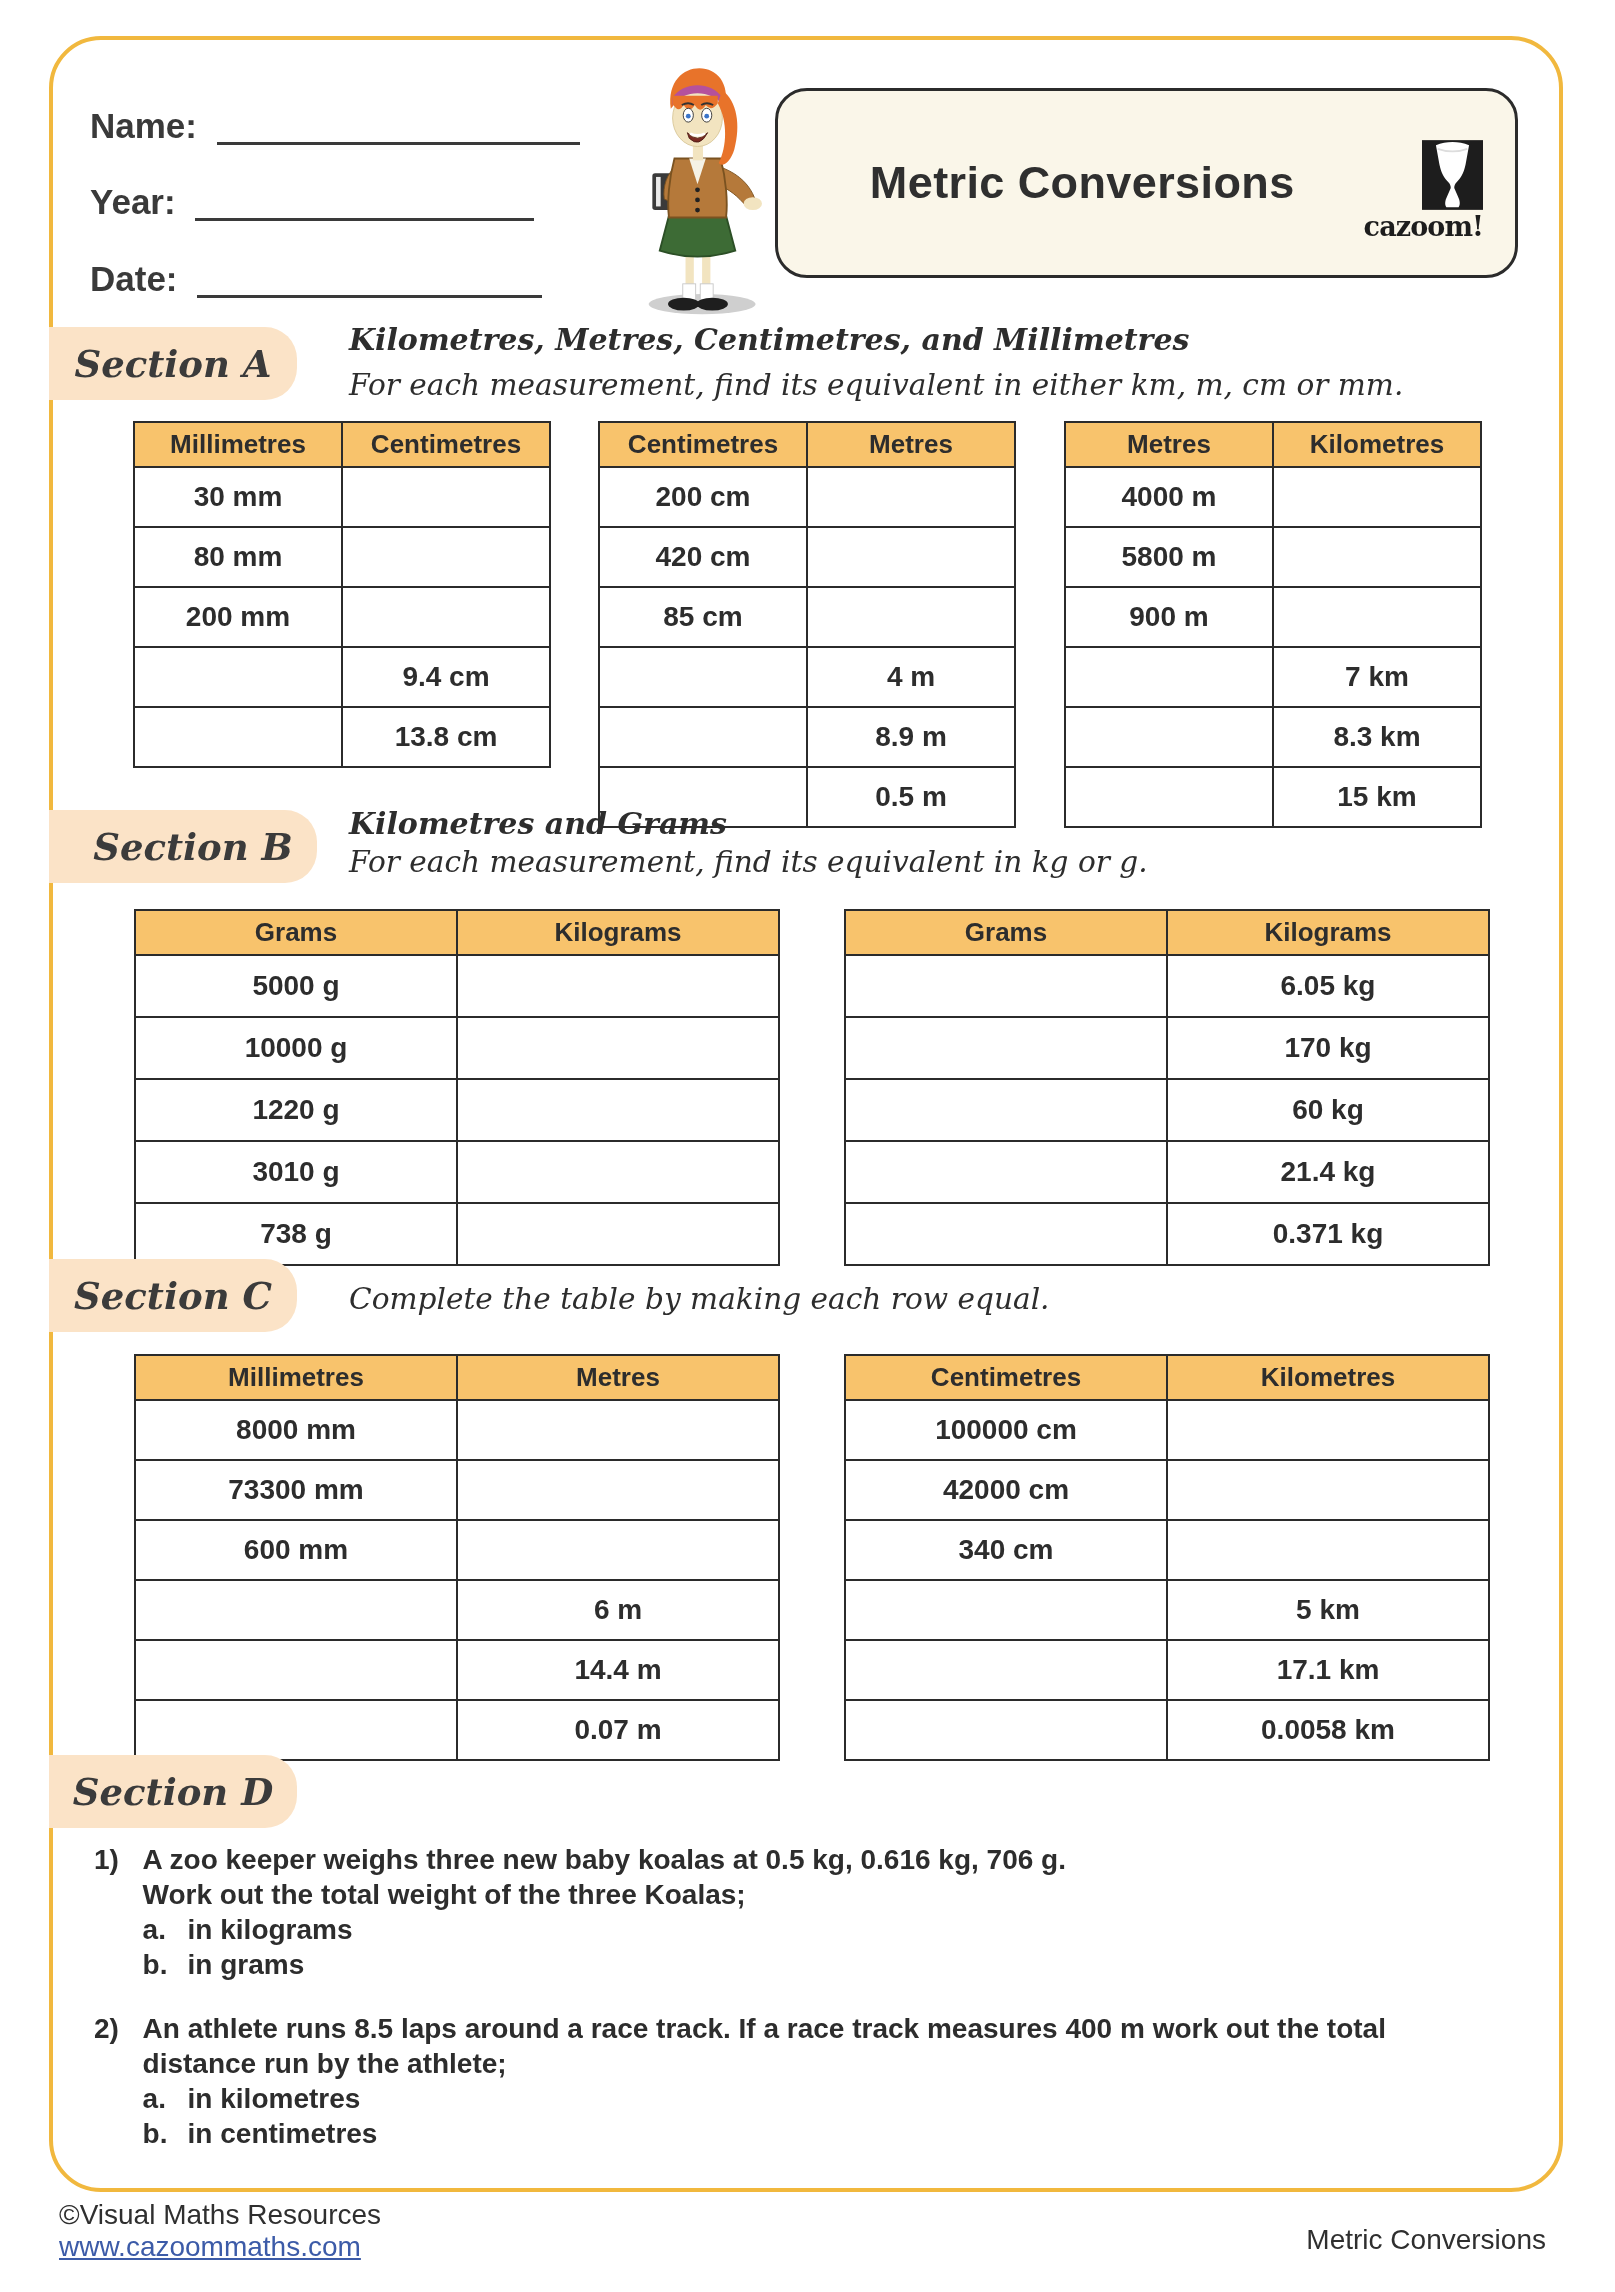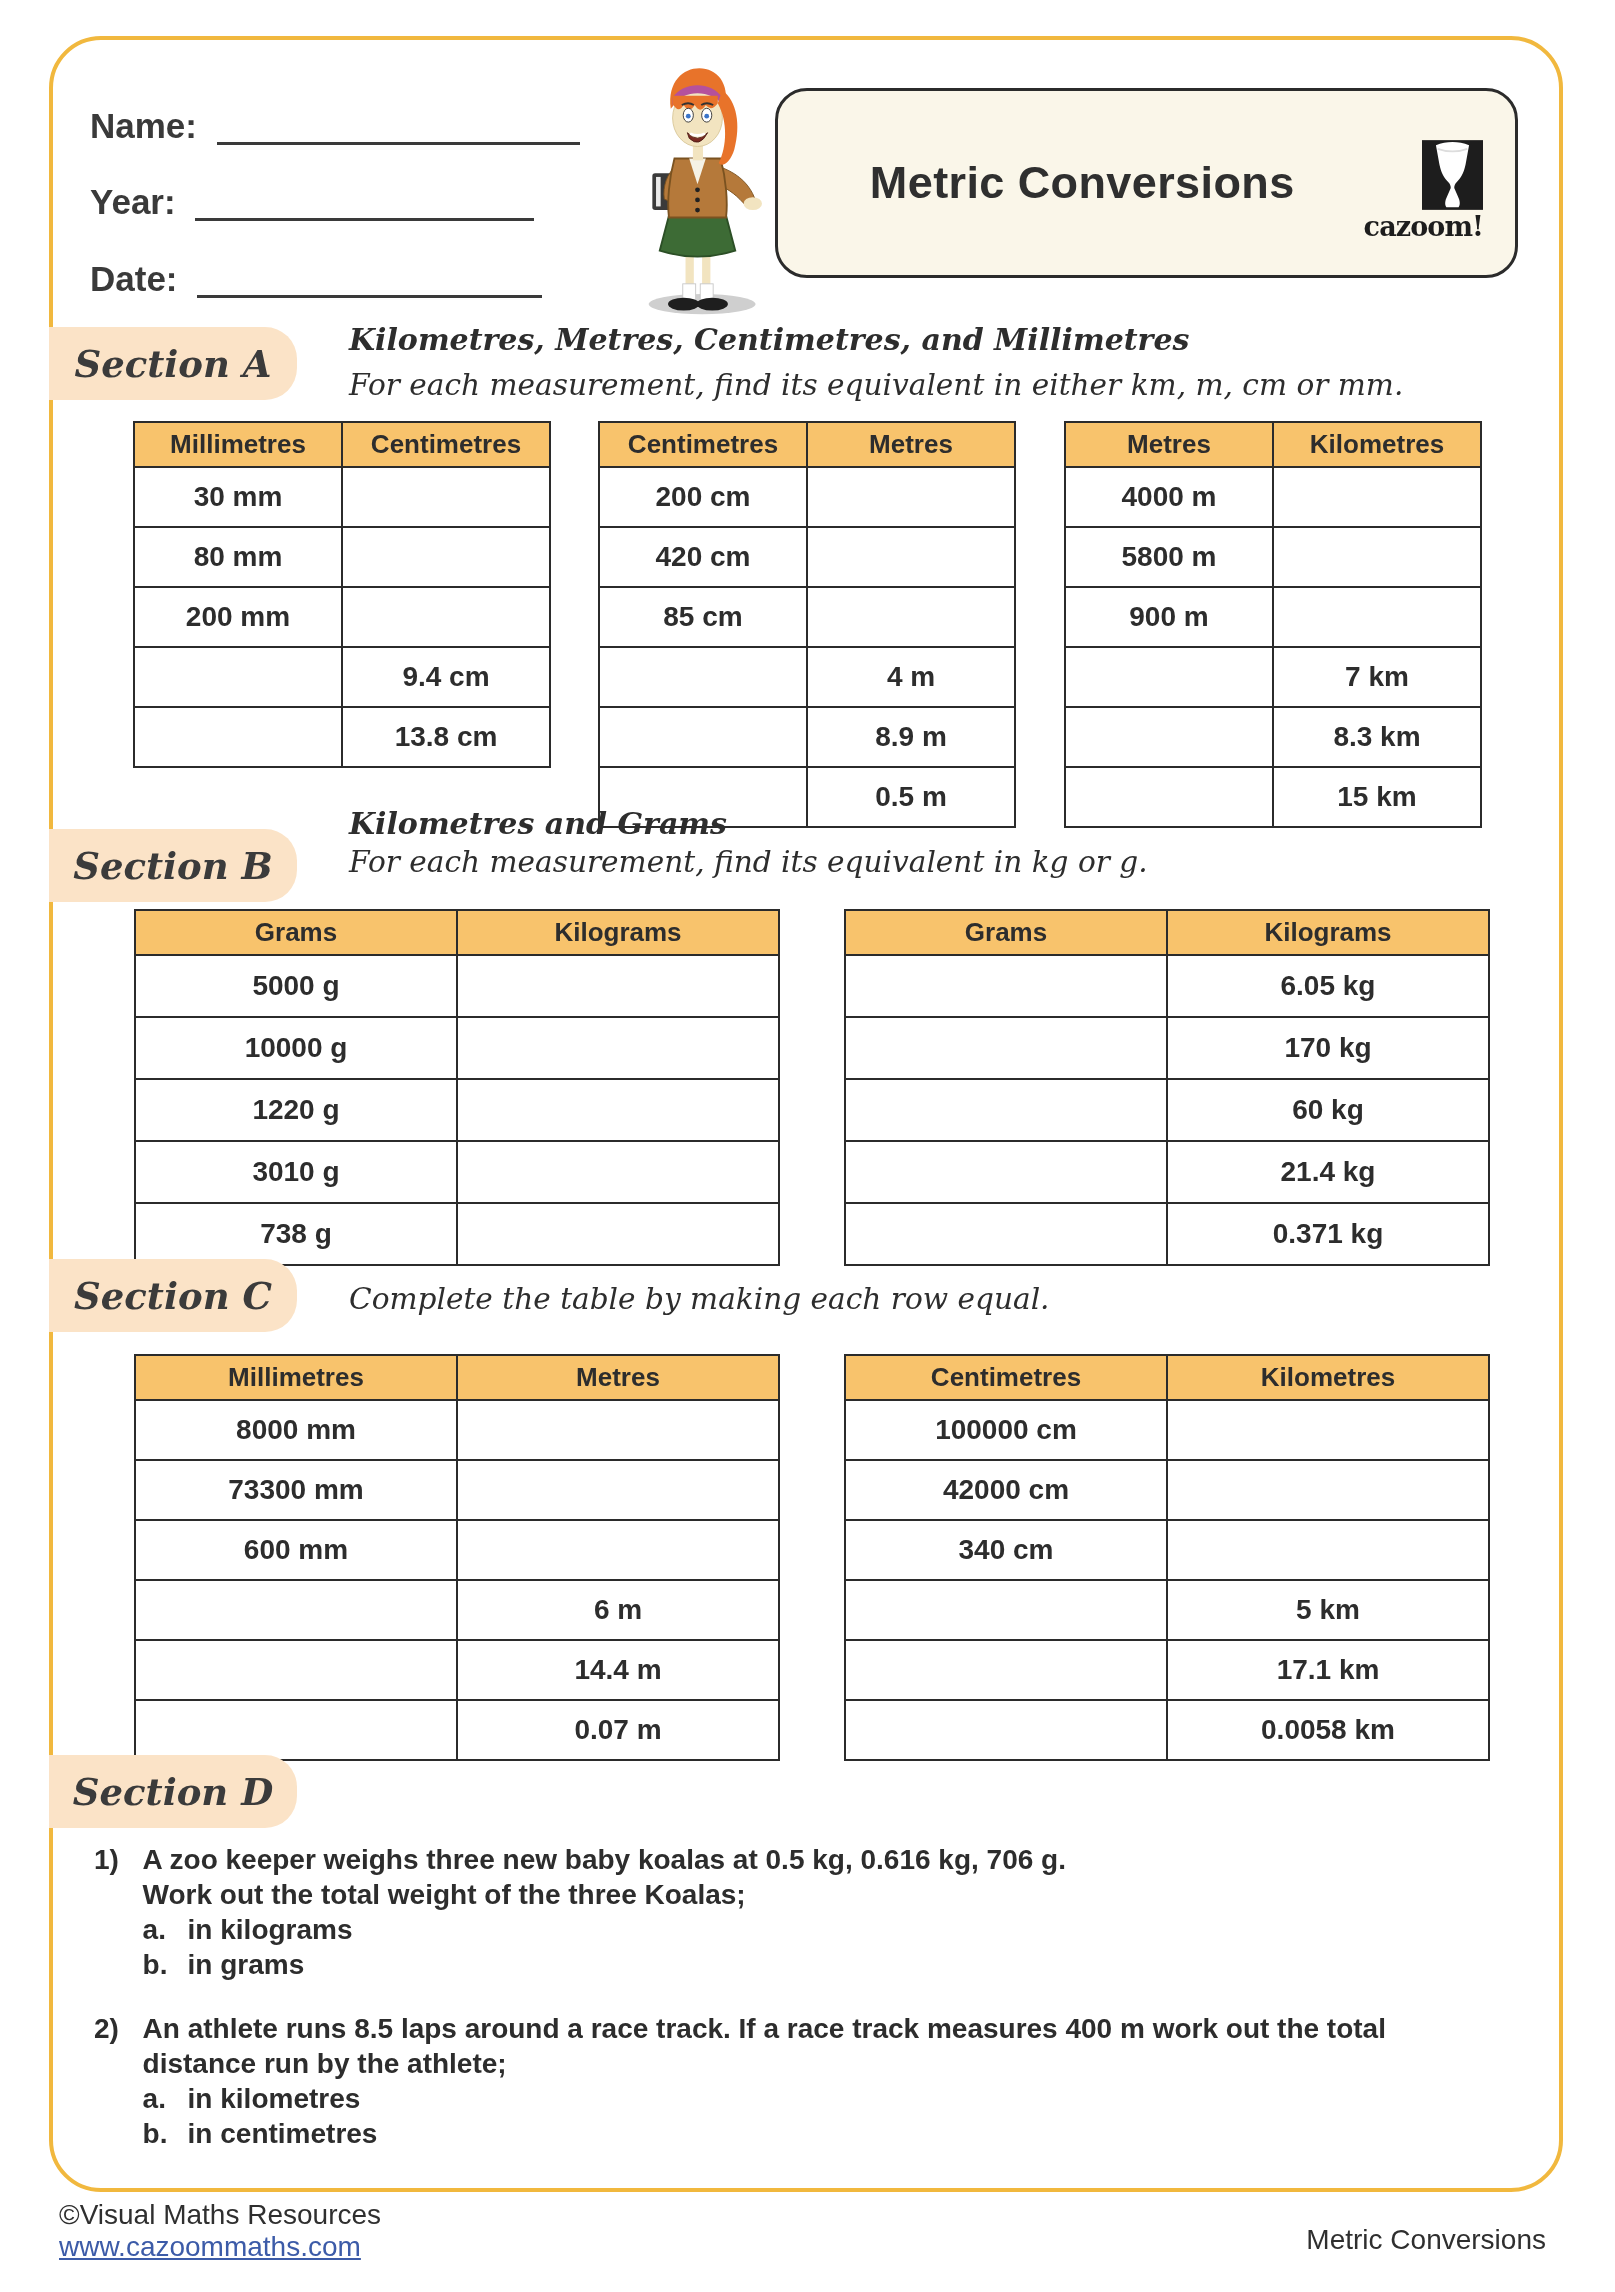--- a/index.html
+++ b/index.html
@@ -226,21 +226,21 @@
           <td>8.3 km</td>
         </tr>
         <tr>
           <td></td>
           <td>15 km</td>
         </tr>
       </tbody>
     </table>
   </div>
 
-<div class="section-label" style="top:829px;">Section B</div>
+<div class="section-label" style="top:810px;padding-left:20px;">Section B</div>
 <div class="sec-heading" style="top:806px;">Kilometres and Grams</div>
 <div class="sec-instruction" style="top:845px;">For each measurement, find its equivalent in kg or g.</div>
 <div class="tbl w721 rh65" style="left:134px;top:909px;">
     <table class="conv-table">
       <thead>
         <tr>
           <th>Grams</th>
           <th>Kilograms</th>
         </tr>
       </thead>

